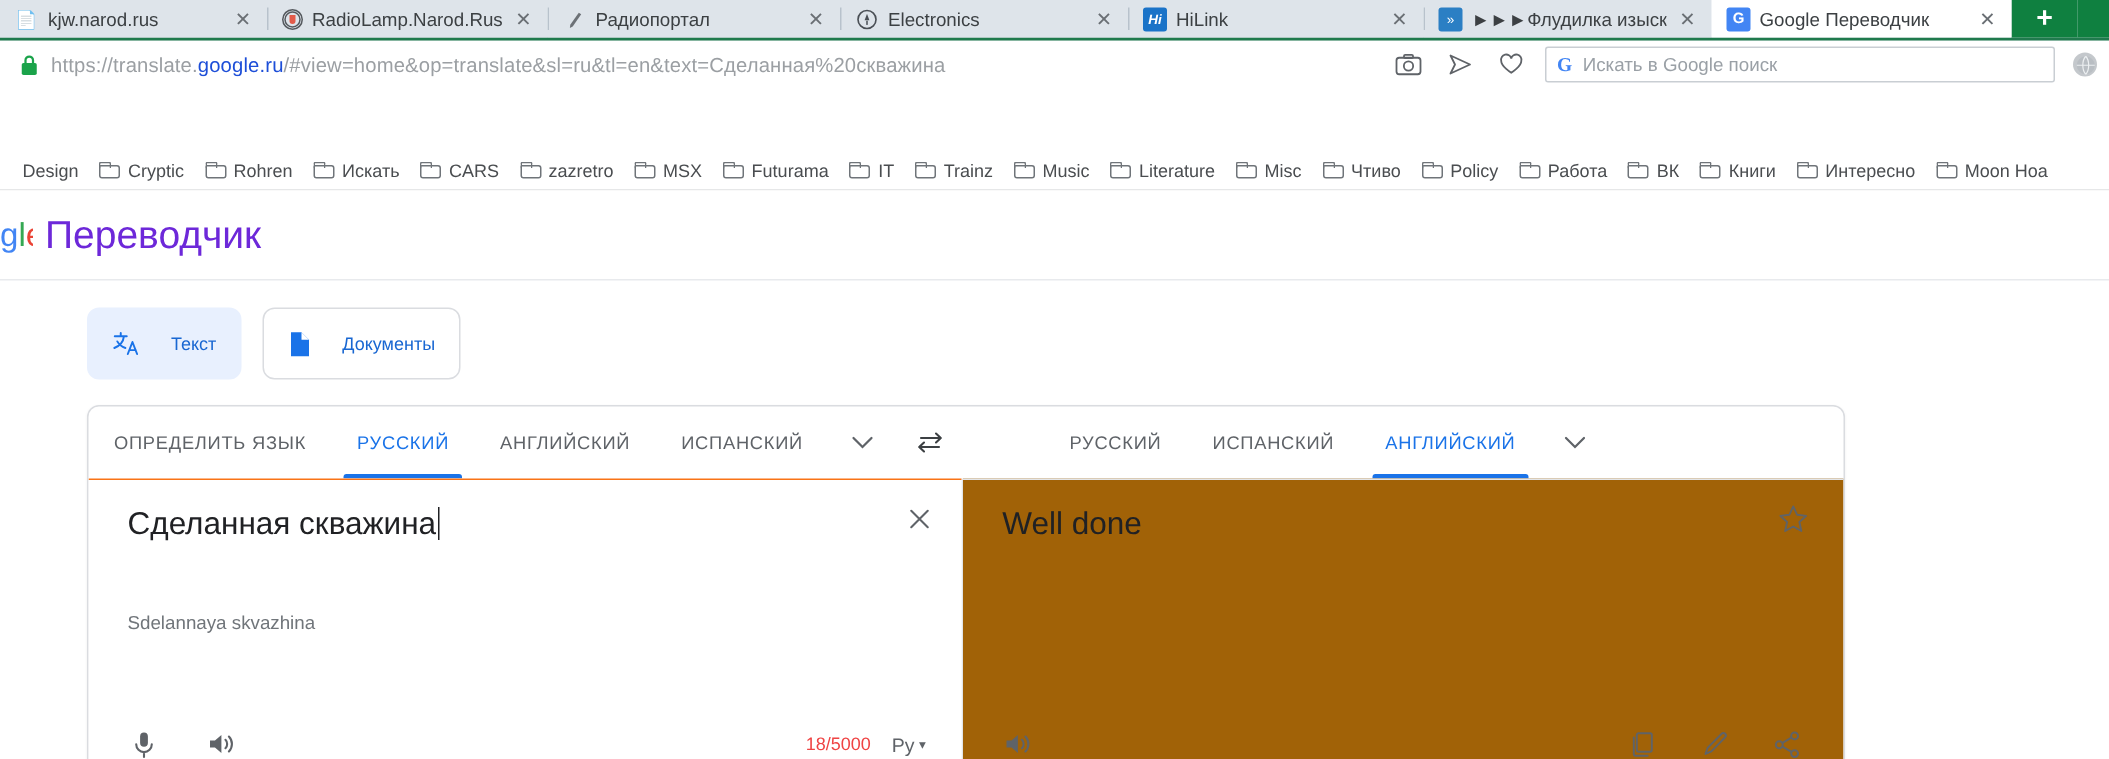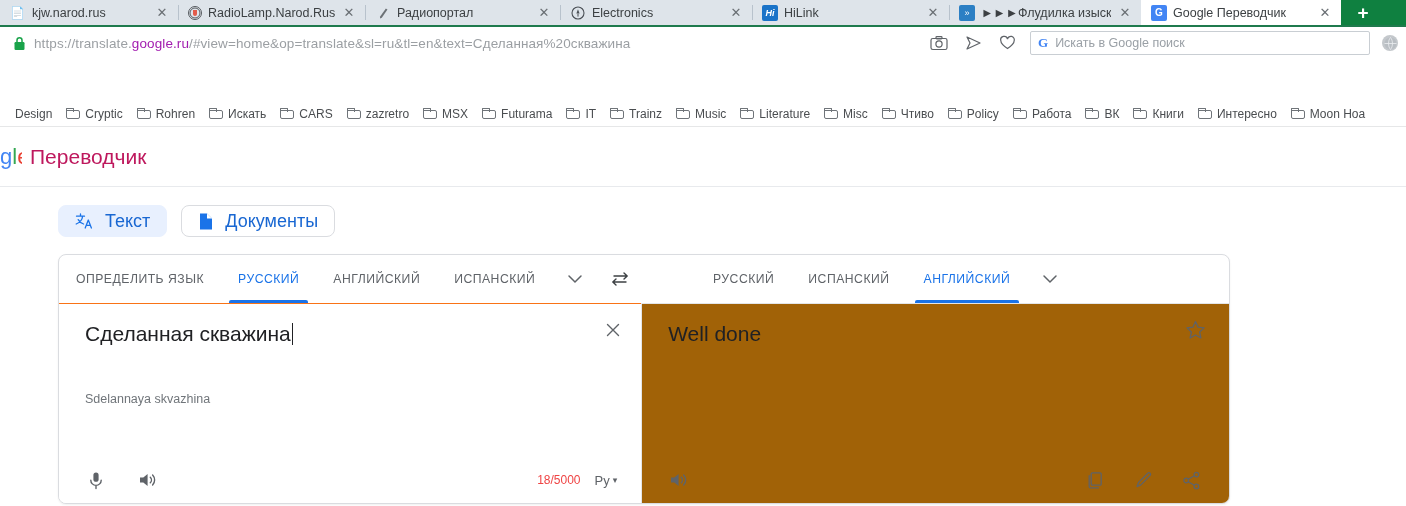--- a/index.html
+++ b/index.html
@@ -100,21 +100,21 @@
   .lock-icon { width: 22px; display:flex; align-items:center; justify-content:center; }
   .url {
     flex: 1 1 auto;
     font-size: 13.5px;
     color: #9b9fa3;
     white-space: nowrap;
     overflow: hidden;
     padding-left: 4px;
     letter-spacing: 0.1px;
   }
-  .url b { color: #a21caf; font-weight: 500; }
+  .url b { color: #1d4ed8; font-weight: 500; }
   .omni-actions { display:flex; align-items:center; gap: 16px; padding: 0 14px; }
   .omni-icon { width: 18px; height: 18px; color: #5f6368; display:flex; align-items:center; justify-content:center; }
   .searchbox {
     width: 340px; height: 24px;
     border: 1px solid #c9ced3;
     border-radius: 2px;
     display: flex; align-items: center;
     gap: 7px; padding: 0 7px;
     font-size: 12.5px; color: #9aa0a6;
   }
@@ -164,31 +164,31 @@
   }
   .logo-clip {
     width: 22px; overflow: hidden; display:flex; align-items:center;
     font-size: 22px; font-family:"Liberation Sans", sans-serif;
   }
   .logo-clip span { display:inline-block; }
   .lg-g { color:#4285f4; }
   .lg-l { color:#34a853; }
   .lg-e { color:#ea4335; }
   .gt-title {
-    font-size: 21px; color: #be185d; margin-left: 8px;
+    font-size: 26px; color: #6d28d9; margin-left: 8px;
     font-family:"Liberation Sans", sans-serif;
   }
 
   .mode-row { padding: 18px 0 0 58px; display: flex; gap: 14px; }
   .mode-btn {
-    height: 32px;
+    height: 48px;
     border-radius: 8px;
-    display: flex; align-items: center; gap: 11px;
+    display: flex; align-items: center; gap: 20px;
     padding: 0 16px;
-    font-size: 18px;
+    font-size: 12px;
     color: #1967d2;
     border: 1px solid #dadce0;
     background: #ffffff;
   }
   .mode-btn.active { background: #e8f0fe; border-color: #e8f0fe; }
   .mode-ico { display:flex; align-items:center; color:#1a73e8; }
 
   
   .card {
     margin: 17px 0 0 58px;

